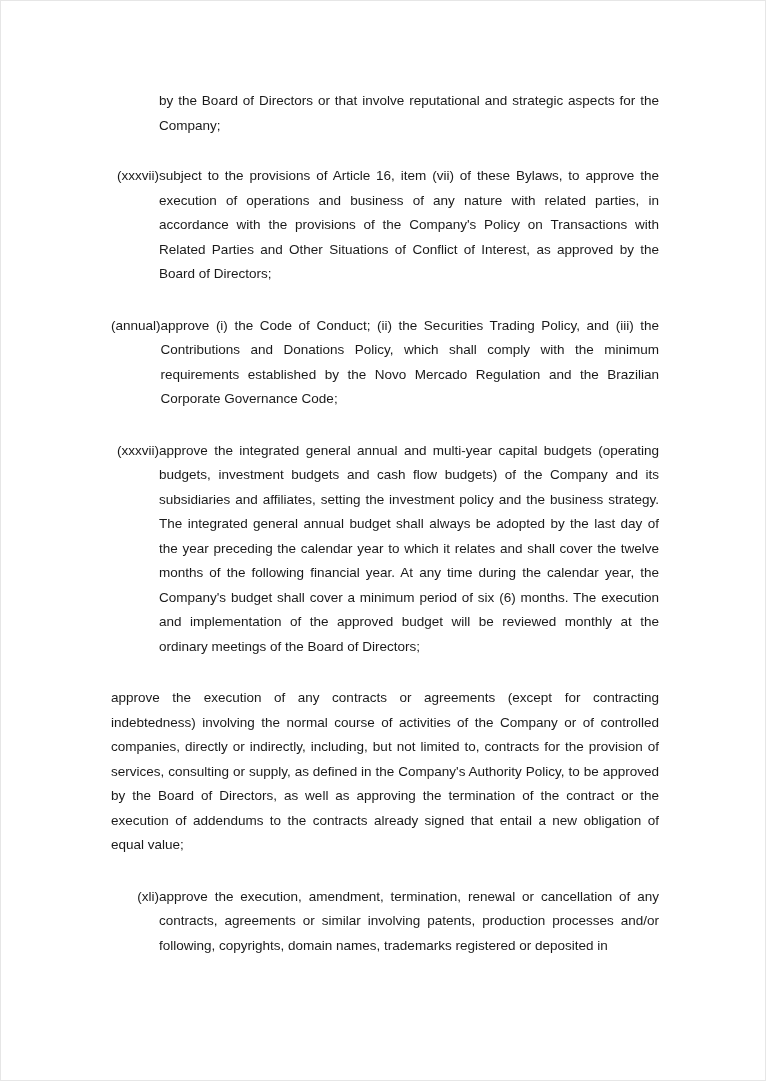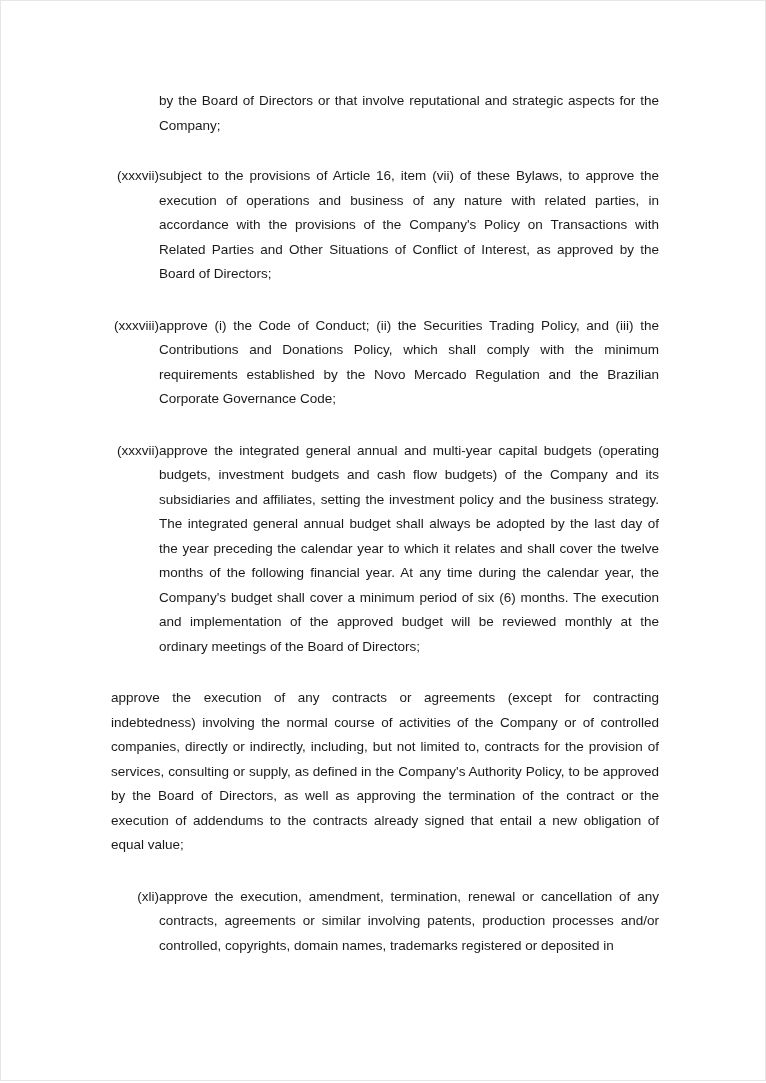--- a/index.html
+++ b/index.html
@@ -60,34 +60,34 @@
   <div class="content">
 
     <p class="para-cont">by the Board of Directors or that involve reputational and strategic aspects for the Company;</p>
 
     <div class="item">
       <span class="label">(xxxvii)</span>
       <span class="text">subject to the provisions of Article 16, item (vii) of these Bylaws, to approve the execution of operations and business of any nature with related parties, in accordance with the provisions of the Company's Policy on Transactions with Related Parties and Other Situations of Conflict of Interest, as approved by the Board of Directors;</span>
     </div>
 
     <div class="item">
-      <span class="label">(xxxviii)</span>
+      <span class="label">(annual)</span>
       <span class="text">approve (i) the Code of Conduct; (ii) the Securities Trading Policy, and (iii) the Contributions and Donations Policy, which shall comply with the minimum requirements established by the Novo Mercado Regulation and the Brazilian Corporate Governance Code;</span>
     </div>
 
     <div class="item">
       <span class="label">(xxxvii)</span>
       <span class="text">approve the integrated general annual and multi-year capital budgets (operating budgets, investment budgets and cash flow budgets) of the Company and its subsidiaries and affiliates, setting the investment policy and the business strategy. The integrated general annual budget shall always be adopted by the last day of the year preceding the calendar year to which it relates and shall cover the twelve months of the following financial year. At any time during the calendar year, the Company's budget shall cover a minimum period of six (6) months. The execution and implementation of the approved budget will be reviewed monthly at the ordinary meetings of the Board of Directors;</span>
     </div>
 
     <div class="item">
       <span class="text">approve the execution of any contracts or agreements (except for contracting indebtedness) involving the normal course of activities of the Company or of controlled companies, directly or indirectly, including, but not limited to, contracts for the provision of services, consulting or supply, as defined in the Company's Authority Policy, to be approved by the Board of Directors,  as well as approving the termination of the contract or the execution of addendums to the contracts already signed that entail a new obligation of equal value;</span>
     </div>
 
     <div class="item">
       <span class="label">(xli)</span>
-      <span class="text">approve the execution, amendment, termination, renewal or cancellation of any contracts, agreements or similar involving patents, production processes and/or controlled, copyrights, domain names, trademarks registered or deposited in</span>
+      <span class="text">approve the execution, amendment, termination, renewal or cancellation of any contracts, agreements or similar involving patents, production processes and/or following, copyrights, domain names, trademarks registered or deposited in</span>
     </div>
 
   </div>
 
   <div class="page-number">123</div>
 </div>
 
 </body></html>

